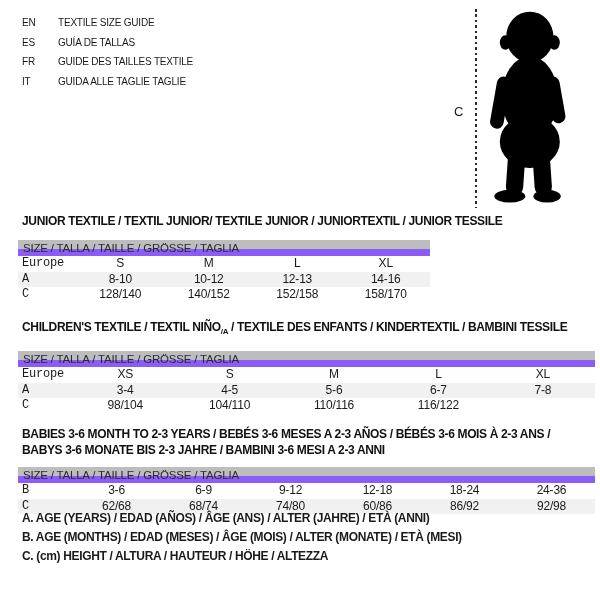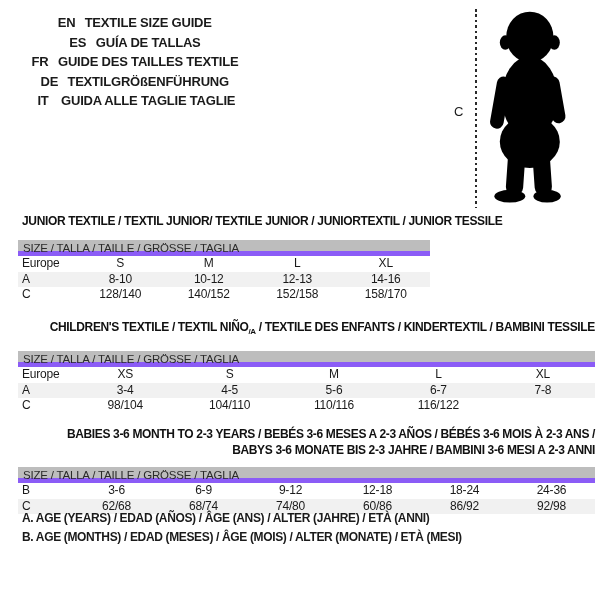--- a/index.html
+++ b/index.html
@@ -3,72 +3,69 @@
 <meta charset="utf-8">
 <style>
   html,body{margin:0;padding:0;}
   body{
     width:600px;height:600px;position:relative;background:#ffffff;
     font-family:"Liberation Sans","DejaVu Sans",sans-serif;
     color:var(--text,#1a1a1a);overflow:hidden;
   }
   
   .lang-list{position:absolute;left:22px;top:13px;}
-  .lang-row{height:19.5px;line-height:19.5px;font-weight:bold;font-size:13px;letter-spacing:-0.2px;text-align:center;}
+  .lang-row{height:19.5px;line-height:19.5px;font-weight:normal;font-size:10px;letter-spacing:-0.2px;}
   .lang-code{display:inline-block;width:36px;}
   
   .figure{position:absolute;left:452px;top:6px;width:140px;height:206px;}
   .figure-label{position:absolute;left:2px;top:99px;font-size:13px;line-height:14px;}
   .dashline{
     position:absolute;left:23px;top:3px;width:2px;height:199px;
     background:repeating-linear-gradient(to bottom,#2a2a2a 0px,#2a2a2a 2.5px,transparent 2.5px,transparent 5.5px);
   }
   .figure svg{position:absolute;left:30px;top:2px;}
   
   .tbl-section{position:absolute;left:18px;}
   .s1{top:214px;width:412px;}
   .s2{top:320px;width:577px;}
   .s3{top:426px;width:577px;}
   .tbl-title{
     margin:0 0 12px 4px;font-size:12px;font-weight:bold;letter-spacing:-0.35px;
-    line-height:14px;color:#111;white-space:nowrap;text-align:right;
+    line-height:14px;color:#111;white-space:nowrap;
   }
   .s3 .tbl-title{margin-bottom:9px;line-height:16px;white-space:normal;}
   .tbl-title .sub{font-size:8px;vertical-align:sub;}
   .size-bar{
     height:16px;line-height:16px;background:var(--header-bar,#bdbdbd);
-    border-bottom:5px solid #8b5cf6;font-size:11.5px;letter-spacing:-0.2px;
+    border-bottom:7px solid #8b5cf6;font-size:11.5px;letter-spacing:-0.2px;
     color:#2a2a2a;padding-left:5px;box-sizing:border-box;
   }
   .trow{display:grid;height:15.5px;line-height:15.5px;font-size:12px;letter-spacing:-0.2px;}
   .trow.shaded{background:var(--row-stripe,#f1f1f1);}
   .cols4{grid-template-columns:58px repeat(4,1fr);}
   .cols5{grid-template-columns:55px repeat(5,1fr);}
   .cols6{grid-template-columns:55px repeat(6,1fr);}
-  .tlabel{padding-left:4px;text-align:left;}
+  .tlabel{padding-left:4px;text-align:left;font-family:Liberation Mono, monospace;}
   .tcell{text-align:center;}
   
   .footnotes{position:absolute;left:22px;top:509px;}
   .footnote{height:19px;line-height:19px;font-size:12px;font-weight:bold;letter-spacing:-0.35px;white-space:nowrap;}
 </style>
 </head>
 <body>
 
 <div class="lang-list">
   <div class="lang-row">
     <span class="lang-code">EN</span><span>TEXTILE SIZE GUIDE</span>
   </div>
   <div class="lang-row">
     <span class="lang-code">ES</span><span>GUÍA DE TALLAS</span>
   </div>
   <div class="lang-row">
     <span class="lang-code">FR</span><span>GUIDE DES TAILLES TEXTILE</span>
-  </div>
-  <div class="lang-row">
-    <span class="lang-code">DE</span><span>TEXTILGRÖßENFÜHRUNG</span>
   </div>
   <div class="lang-row">
     <span class="lang-code">IT</span><span>GUIDA ALLE TAGLIE TAGLIE</span>
   </div>
 </div>
 
 <div class="figure">
   <span class="figure-label">C</span>
   <div class="dashline"></div>
   <svg width="92" height="200" viewBox="0 0 100 220" aria-hidden="true">
@@ -164,13 +161,14 @@
     <span class="tcell">74/80</span>
     <span class="tcell">60/86</span>
     <span class="tcell">86/92</span>
     <span class="tcell">92/98</span>
   </div>
 </section>
 
 <div class="footnotes">
   <div class="footnote">A. AGE (YEARS) / EDAD (AÑOS) / ÂGE (ANS) / ALTER (JAHRE) / ETÀ (ANNI)</div>
   <div class="footnote">B. AGE (MONTHS) / EDAD (MESES) / ÂGE (MOIS) / ALTER (MONATE) / ETÀ (MESI)</div>
+  <div class="footnote">C. (cm) HEIGHT / ALTURA / HAUTEUR / HÖHE / ALTEZZA</div>
 </div>
 
 </body></html>

